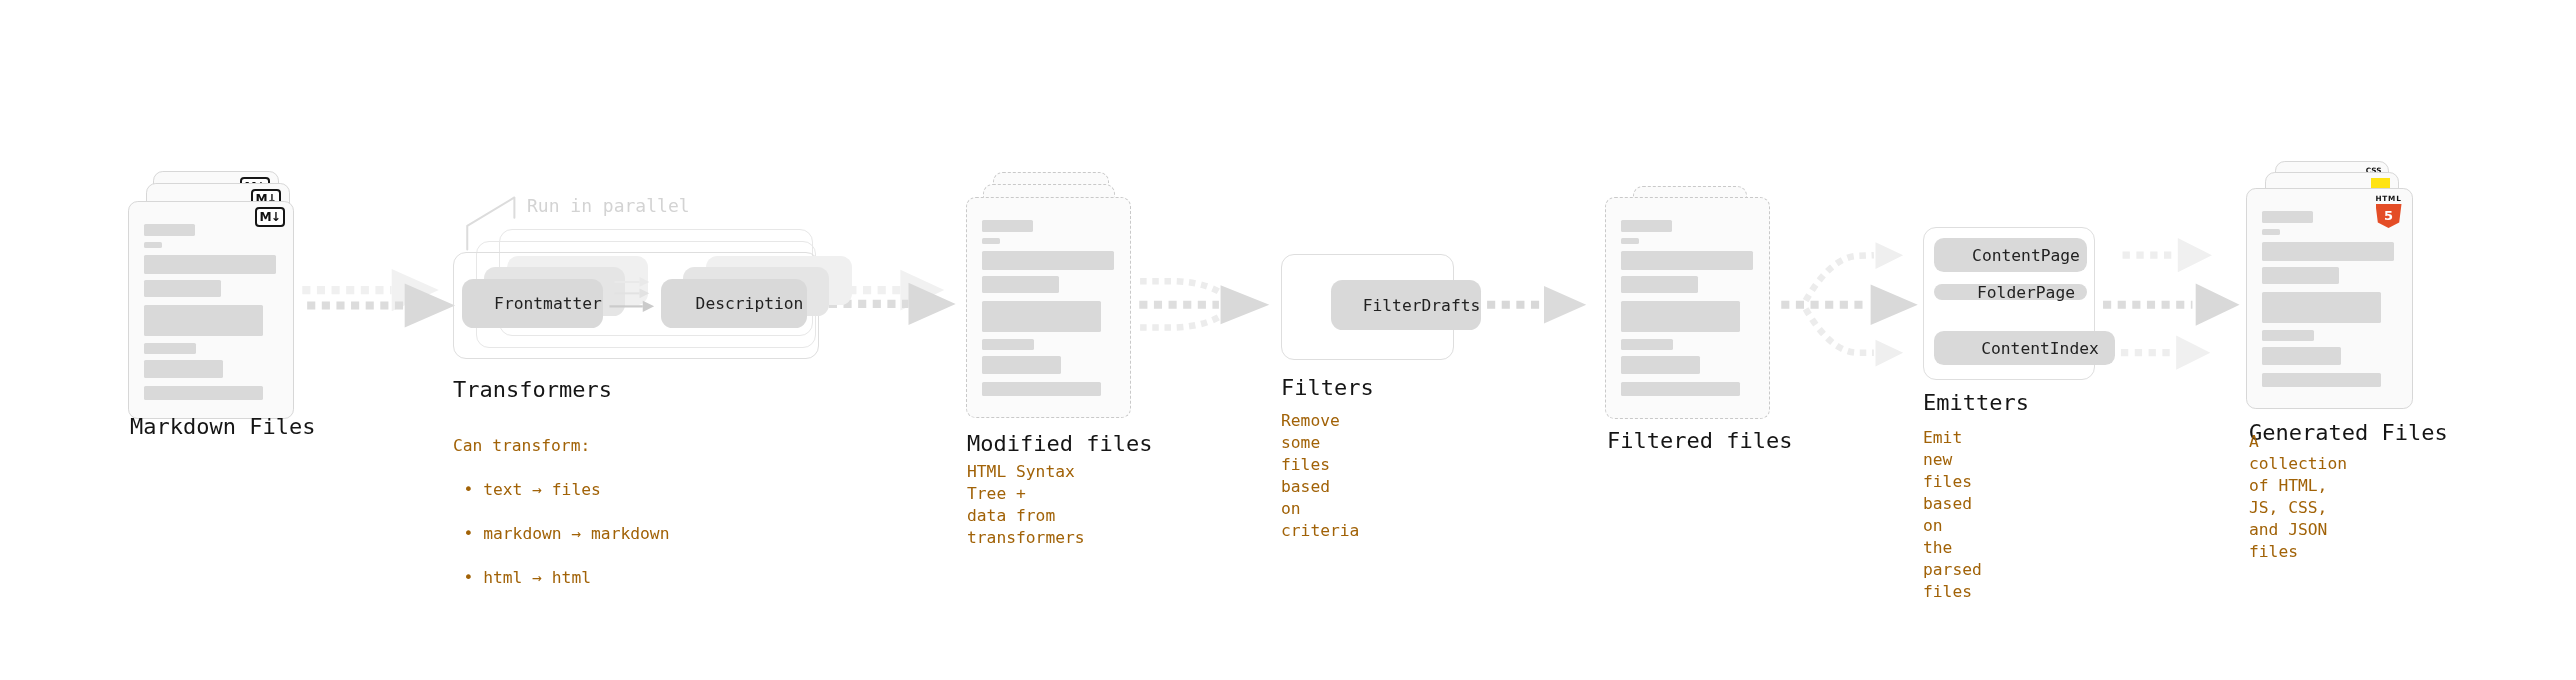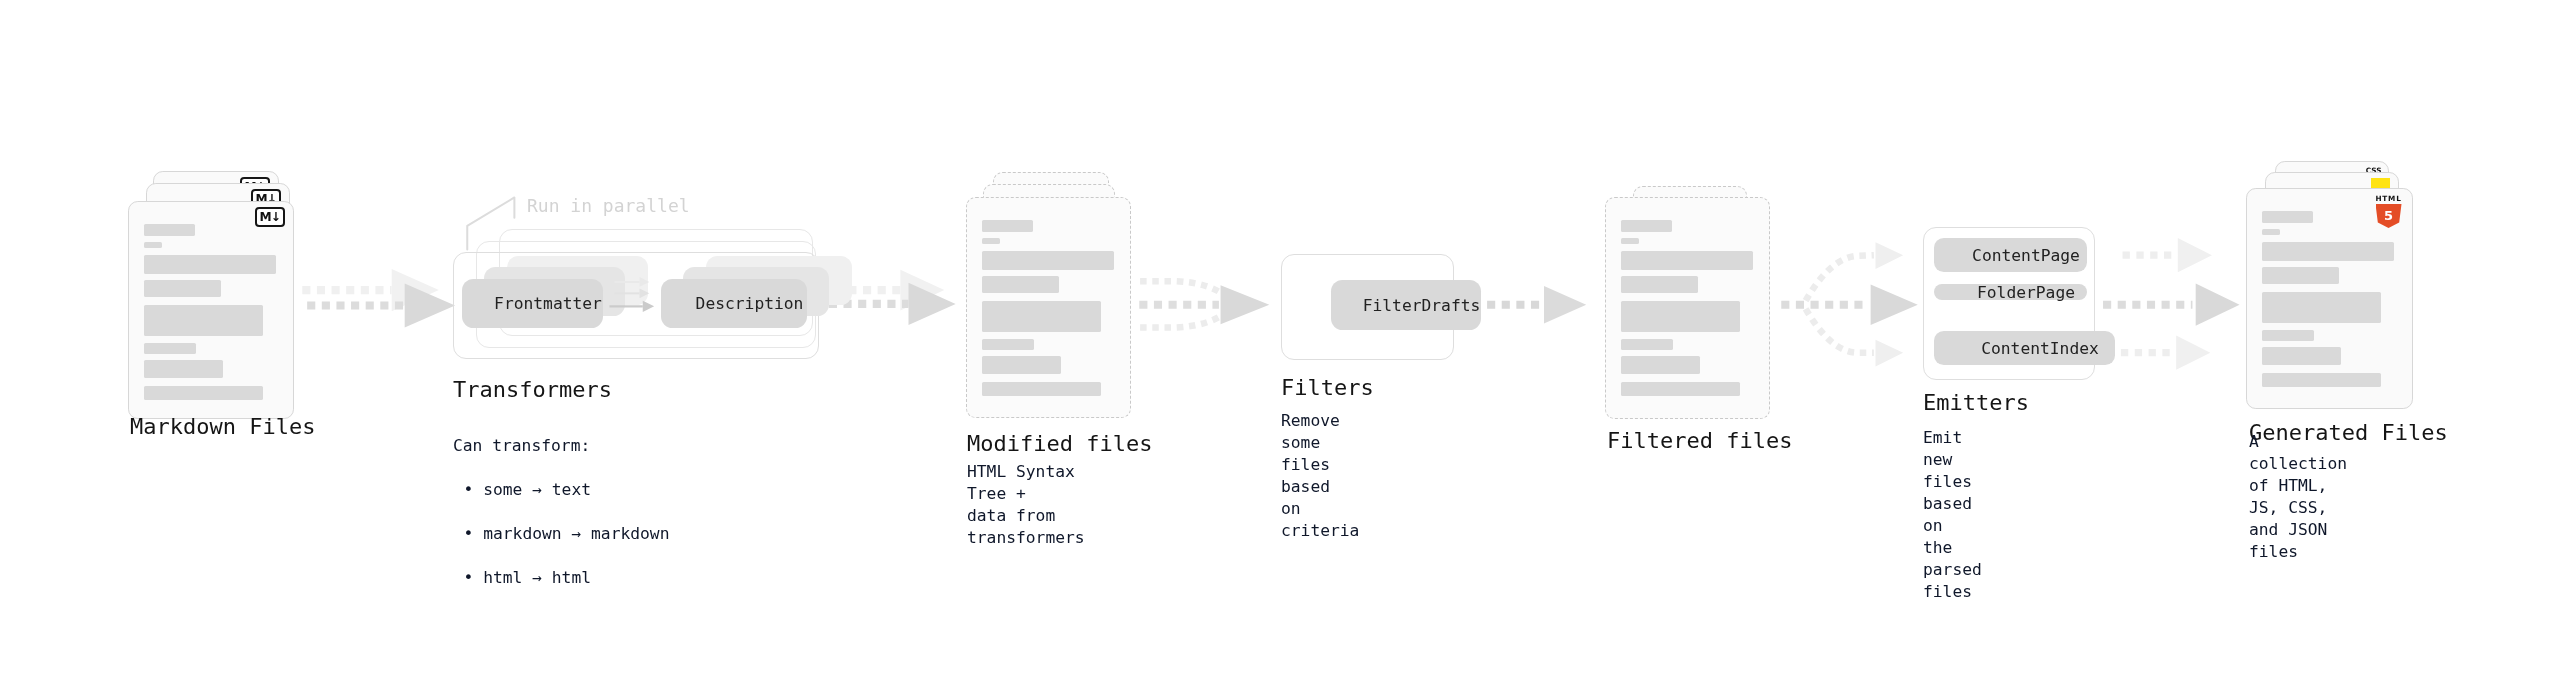--- a/index.html
+++ b/index.html
@@ -45,21 +45,21 @@
   .cbox{position:absolute;border:1.6px solid #dedede;border-radius:13px;box-sizing:border-box;background:transparent;}
   .cbox.back{border-color:#e7e7e7;}
   .pill{position:absolute;background:#d9d9d9;border-radius:11.4px;display:flex;align-items:center;
         justify-content:center;font-size:16.3px;color:#222;box-sizing:border-box;padding-left:31px;}
   .pill.l2{background:#e5e5e5;}
   .pill.l3{background:#f0f0f0;}
   .pill.small{border-radius:9.8px;}
 
   
   .heading{position:absolute;font-size:22px;color:#151515;white-space:nowrap;}
-  .caption{position:absolute;font-size:16.3px;line-height:22px;color:#0f172a;white-space:pre-line;}
+  .caption{position:absolute;font-size:16.3px;line-height:22px;color:#a16207;white-space:pre-line;}
   .bullet{padding-left:10.6px;white-space:nowrap;}
   .note{position:absolute;font-size:18px;color:#d3d3d3;white-space:nowrap;}
 </style>
 </head>
 <body>
 
 <div class="canvas">
 
   <svg class="layer" width="2576" height="681" viewBox="0 0 3170 838">
 
@@ -141,21 +141,21 @@
     <div class="pill" style="left:462px;top:279px;width:141px;height:49px">Frontmatter</div>
 
     <div class="pill l3" style="left:706px;top:256px;width:146px;height:49px"></div>
     <div class="pill l2" style="left:683px;top:267px;width:146px;height:49px"></div>
     <div class="pill" style="left:661px;top:279px;width:146px;height:49px">Description</div>
 
     <div class="note" style="left:527px;top:195px">Run in parallel</div>
     <div class="heading" style="left:453px;top:377px">Transformers</div>
     <div class="caption" style="left:453px;top:413px">
       <div>Can transform:</div>
-      <div class="bullet">• some → text</div>
+      <div class="bullet">• text → files</div>
       <div class="bullet">• markdown → markdown</div>
       <div class="bullet">• html → html</div>
     </div>
   </div>
 
   <svg class="layer" width="2576" height="681" viewBox="0 0 3170 838">
     <g>
       <line x1="756" y1="347" x2="787" y2="347" stroke="#e9e9e9" stroke-width="2.5"></line>
       <polygon points="787,341 787,353 799,347" fill="#e9e9e9"></polygon>
       <line x1="756" y1="361" x2="787" y2="361" stroke="#e2e2e2" stroke-width="2.5"></line>

